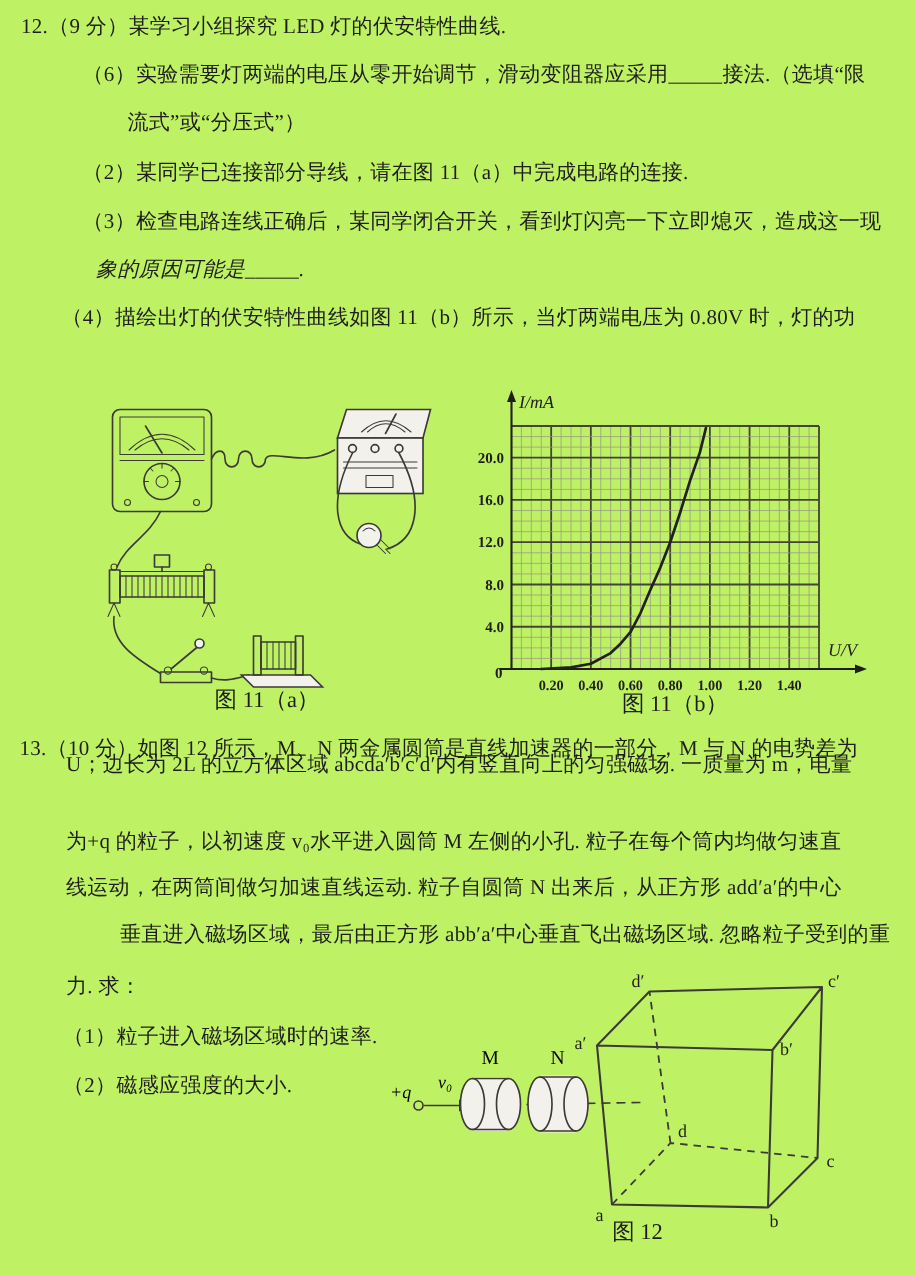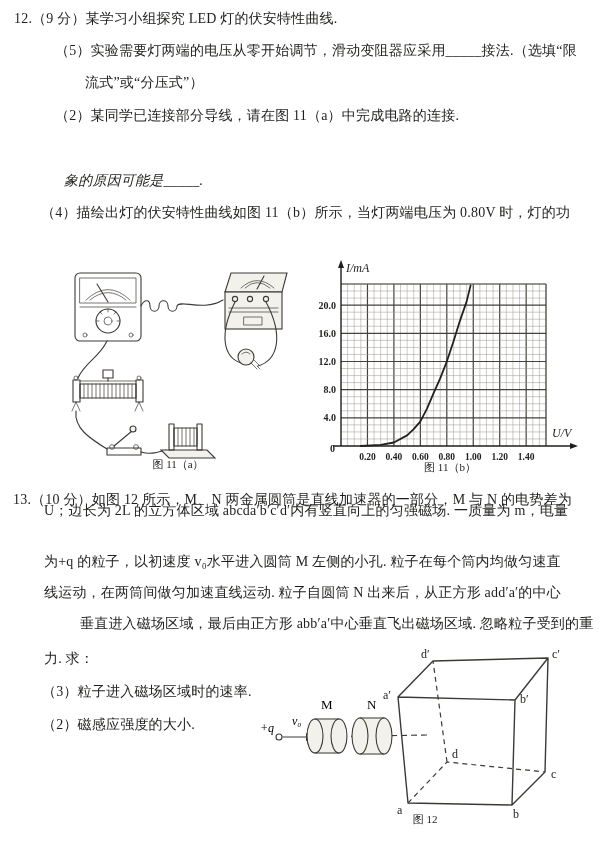--- a/index.html
+++ b/index.html
@@ -1,35 +1,36 @@
 <!DOCTYPE html>
 <html><head>
 <meta charset="utf-8">
 <style>
   html,body{margin:0;padding:0;}
   body{width:610px;height:850px;background:#e9e7e2;font-family:"Liberation Serif",serif;}
-  .page{position:relative;width:610px;height:850px;background:#ffffff;overflow:hidden;color:#1f1e1c;}
+  .page{position:relative;width:610px;height:850px;background:#bef264;overflow:hidden;color:#1f1e1c;}
   .tline{position:absolute;font-size:14px;line-height:17px;white-space:nowrap;color:#1f1e1c;
          font-family:"Liberation Serif",serif;letter-spacing:0.2px;}
-  .cap{position:absolute;font-size:11px;color:#1f1e1c;text-align:center;white-space:nowrap;}
+  .cap{position:absolute;font-size:15px;color:#1f1e1c;text-align:center;white-space:nowrap;}
   .figbox{position:absolute;}
   svg{display:block;}
   .sk{stroke:#3c3a36;fill:none;stroke-width:1.1;stroke-linecap:round;stroke-linejoin:round;}
   .skf{stroke:#3c3a36;fill:#f3f1ec;stroke-width:1.1;}
   .thin{stroke-width:0.7;}
 </style>
 </head>
 <body>
 
 <div class="page">
 
   <div class="tline" style="left:14px;top:10px;">12.（9 分）某学习小组探究 LED 灯的伏安特性曲线.</div>
-  <div class="tline" style="left:55px;top:42px;">（5）实验需要灯两端的电压从零开始调节，滑动变阻器应采用_____接法.（选填“限</div>
+  <div class="tline" style="left:55px;top:42px;">（6）实验需要灯两端的电压从零开始调节，滑动变阻器应采用_____接法.（选填“限</div>
   <div class="tline" style="left:85px;top:74px;">流式”或“分压式”）</div>
   <div class="tline" style="left:55px;top:107px;">（2）某同学已连接部分导线，请在图 11（a）中完成电路的连接.</div>
+  <div class="tline" style="left:55px;top:140px;">（3）检查电路连线正确后，某同学闭合开关，看到灯闪亮一下立即熄灭，造成这一现</div>
   <div class="tline" style="left:64px;top:172px;font-style:italic;">象的原因可能是_____.</div>
   <div class="tline" style="left:41px;top:204px;">（4）描绘出灯的伏安特性曲线如图 11（b）所示，当灯两端电压为 0.80V 时，灯的功</div>
 
   <div class="figbox" style="left:45px;top:262px;width:280px;height:212px;">
     <svg width="280" height="212" viewBox="0 0 280 212">
 
       <g>
         <rect class="sk" x="30" y="11" width="66" height="68" rx="5"></rect>
         <rect class="sk thin" x="35" y="16" width="56" height="25"></rect>
         <path class="sk thin" d="M41,38 Q63,17 85,38 M45,38 Q63,23 81,38"></path>
@@ -183,21 +184,21 @@
       </svg>
   </div>
   <div class="cap" style="left:400px;top:460px;width:100px;">图 11（b）</div>
 
   <div class="tline" style="left:13px;top:491px;">13.（10 分）如图 12 所示，M、N 两金属圆筒是直线加速器的一部分，M 与 N 的电势差为</div>
   <div class="tline" style="left:44px;top:502px;">U；边长为 2L 的立方体区域 abcda′b′c′d′内有竖直向上的匀强磁场. 一质量为 m，电量</div>
   <div class="tline" style="left:44px;top:584px;">线运动，在两筒间做匀加速直线运动. 粒子自圆筒 N 出来后，从正方形 add′a′的中心</div>
   <div class="tline" style="left:44px;top:553px;">为+q 的粒子，以初速度 v₀水平进入圆筒 M 左侧的小孔. 粒子在每个筒内均做匀速直</div>
   <div class="tline" style="left:44px;top:615px;margin-left:36px;">垂直进入磁场区域，最后由正方形 abb′a′中心垂直飞出磁场区域. 忽略粒子受到的重</div>
   <div class="tline" style="left:44px;top:650px;">力. 求：</div>
-  <div class="tline" style="left:42px;top:683px;">（3）粒子进入磁场区域时的速率.</div>
+  <div class="tline" style="left:42px;top:683px;">（1）粒子进入磁场区域时的速率.</div>
   <div class="tline" style="left:42px;top:716px;">（2）磁感应强度的大小.</div>
 
   <div class="figbox" style="left:255px;top:645px;width:340px;height:190px;">
     <svg width="340" height="190" viewBox="0 0 340 190">
 
       <text x="5" y="87" font-size="12" font-style="italic" font-family="Liberation Serif, serif">+q</text>
       <circle class="sk" cx="24" cy="92" r="3"></circle>
       <line class="sk" x1="28" y1="92" x2="51" y2="92"></line>
       <polygon points="51,88 60,92 51,96" fill="#3c3a36"></polygon>
       <text x="37" y="80" font-size="12" font-style="italic" font-family="Liberation Serif, serif">v₀</text>

